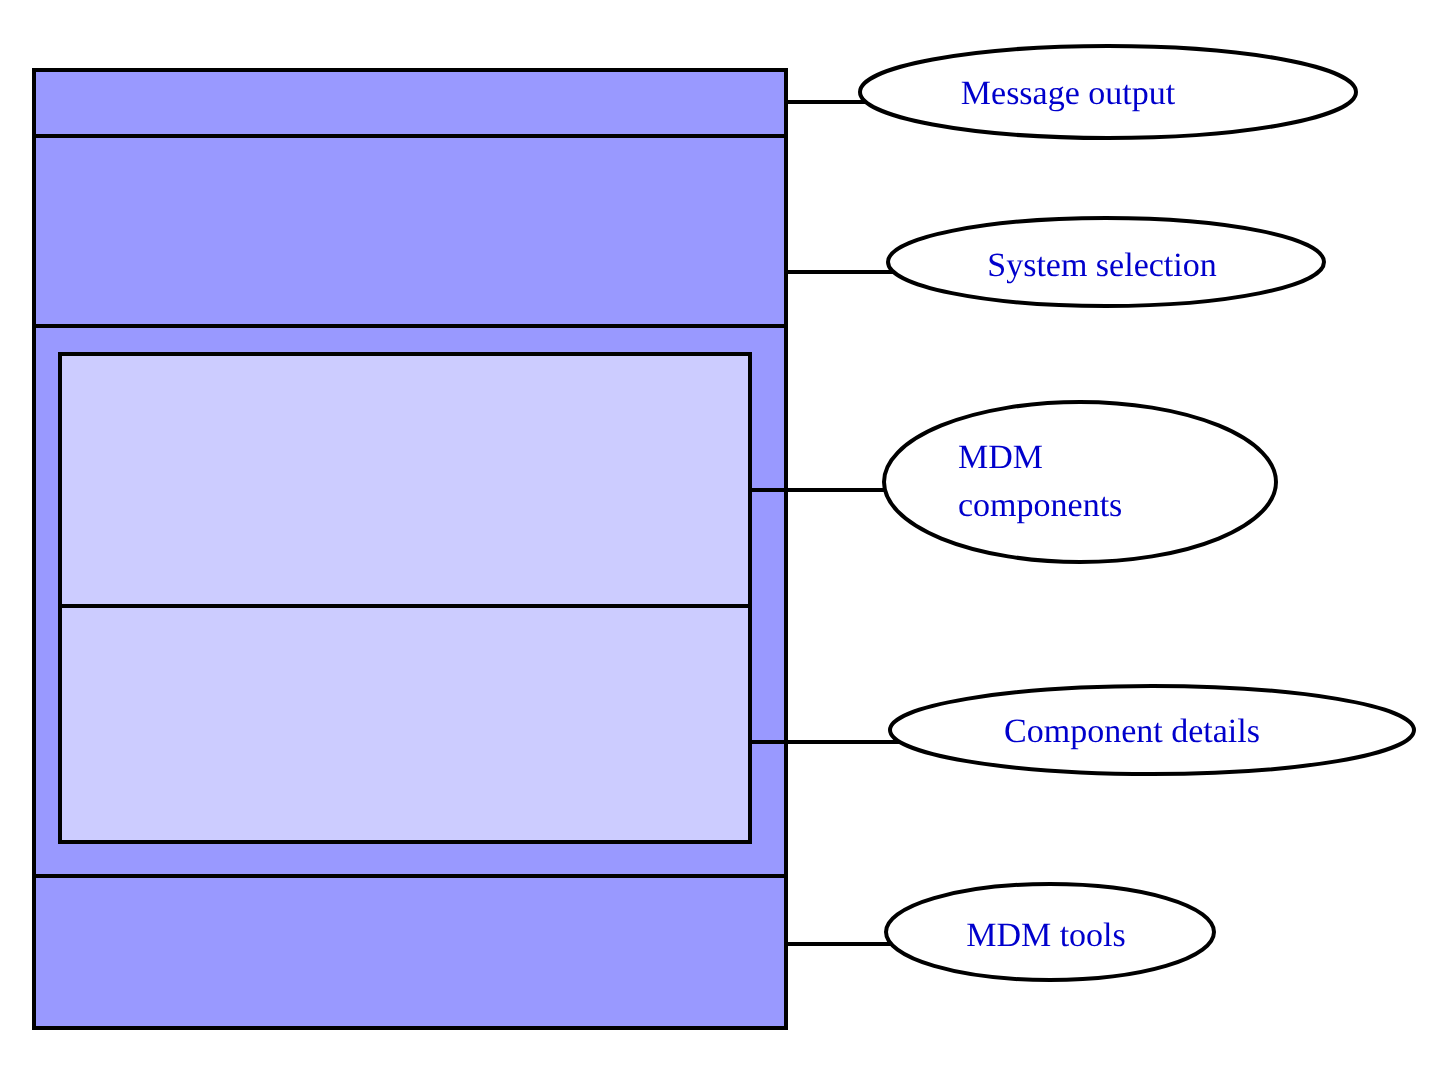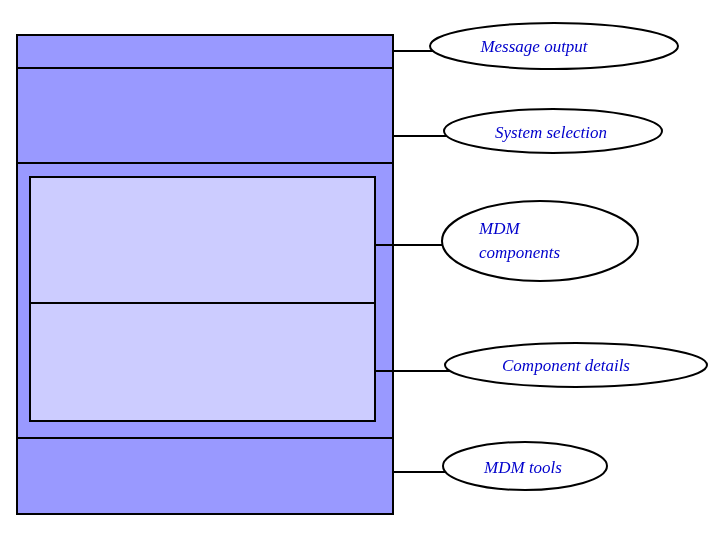--- a/index.html
+++ b/index.html
@@ -6,21 +6,20 @@
     margin: 0;
     padding: 0;
     background: #ffffff;
   }
   .stage {
     position: relative;
     width: 720px;
     height: 540px;
     background: #ffffff;
     overflow: hidden;
-    font-style: italic;
   }
   svg {
     display: block;
   }
   .callout-label {
     font-family: "Liberation Serif", "DejaVu Serif", serif;
     font-size: 17px;
   }
   .panel-rect, .inner-rect {
     stroke-width: 2;

